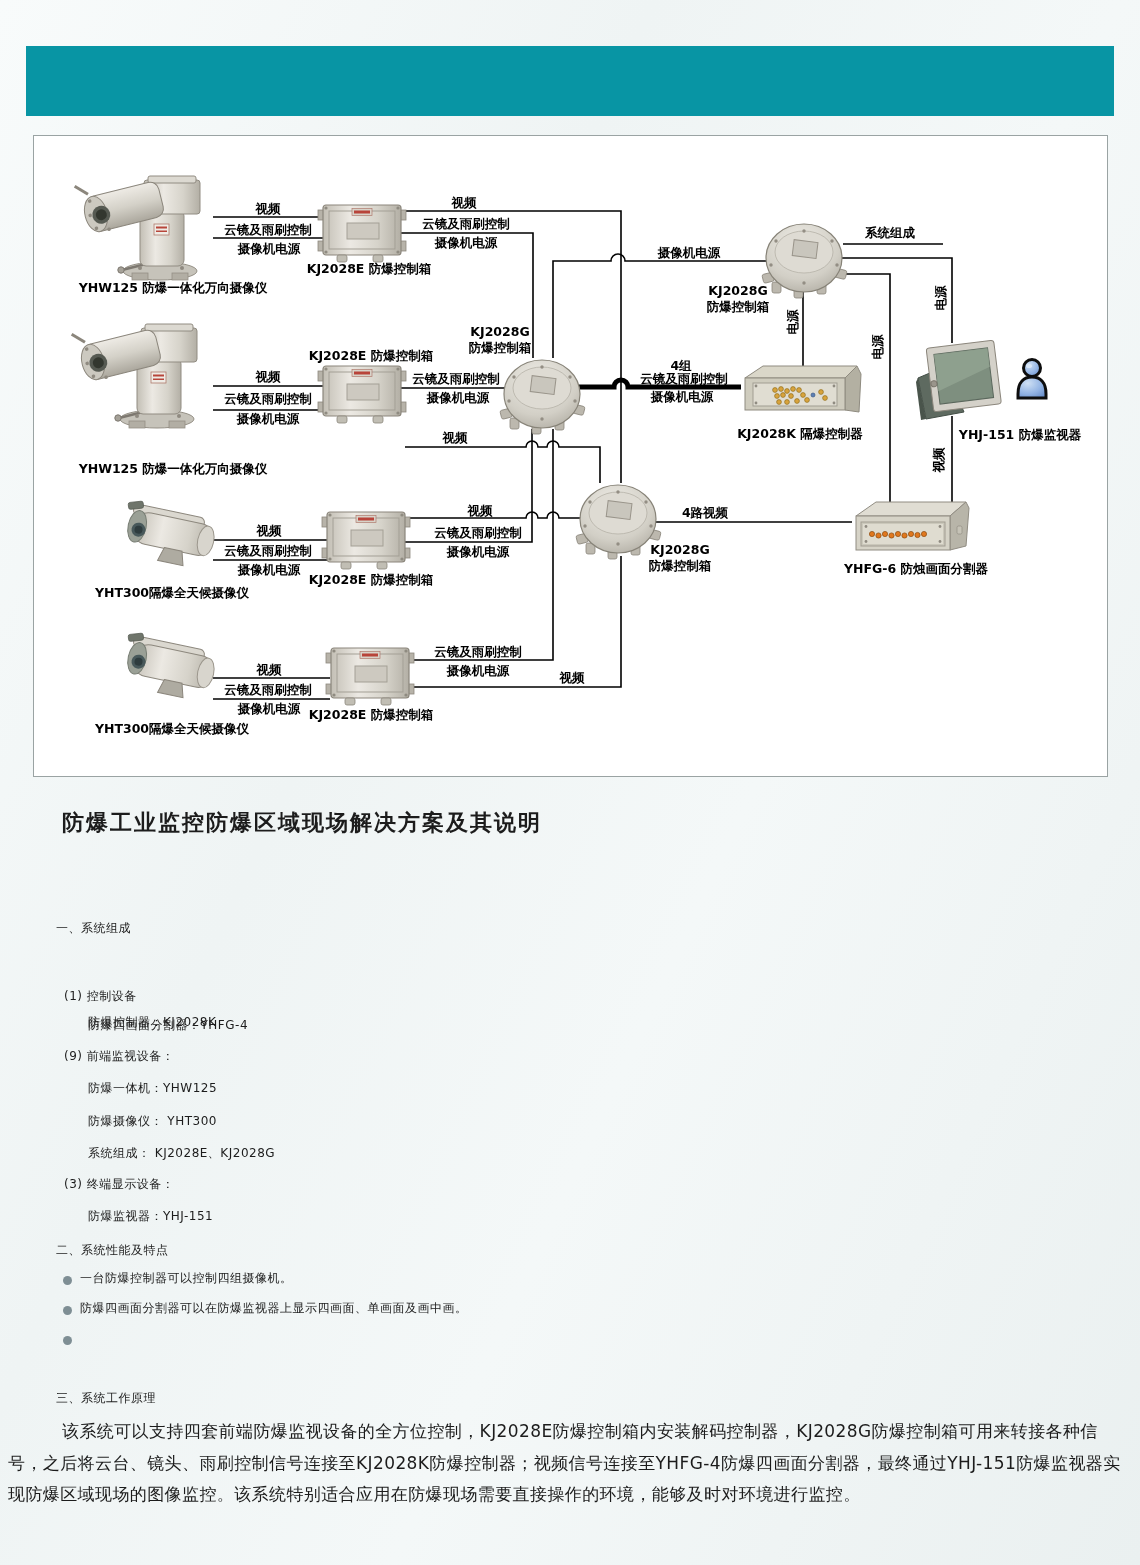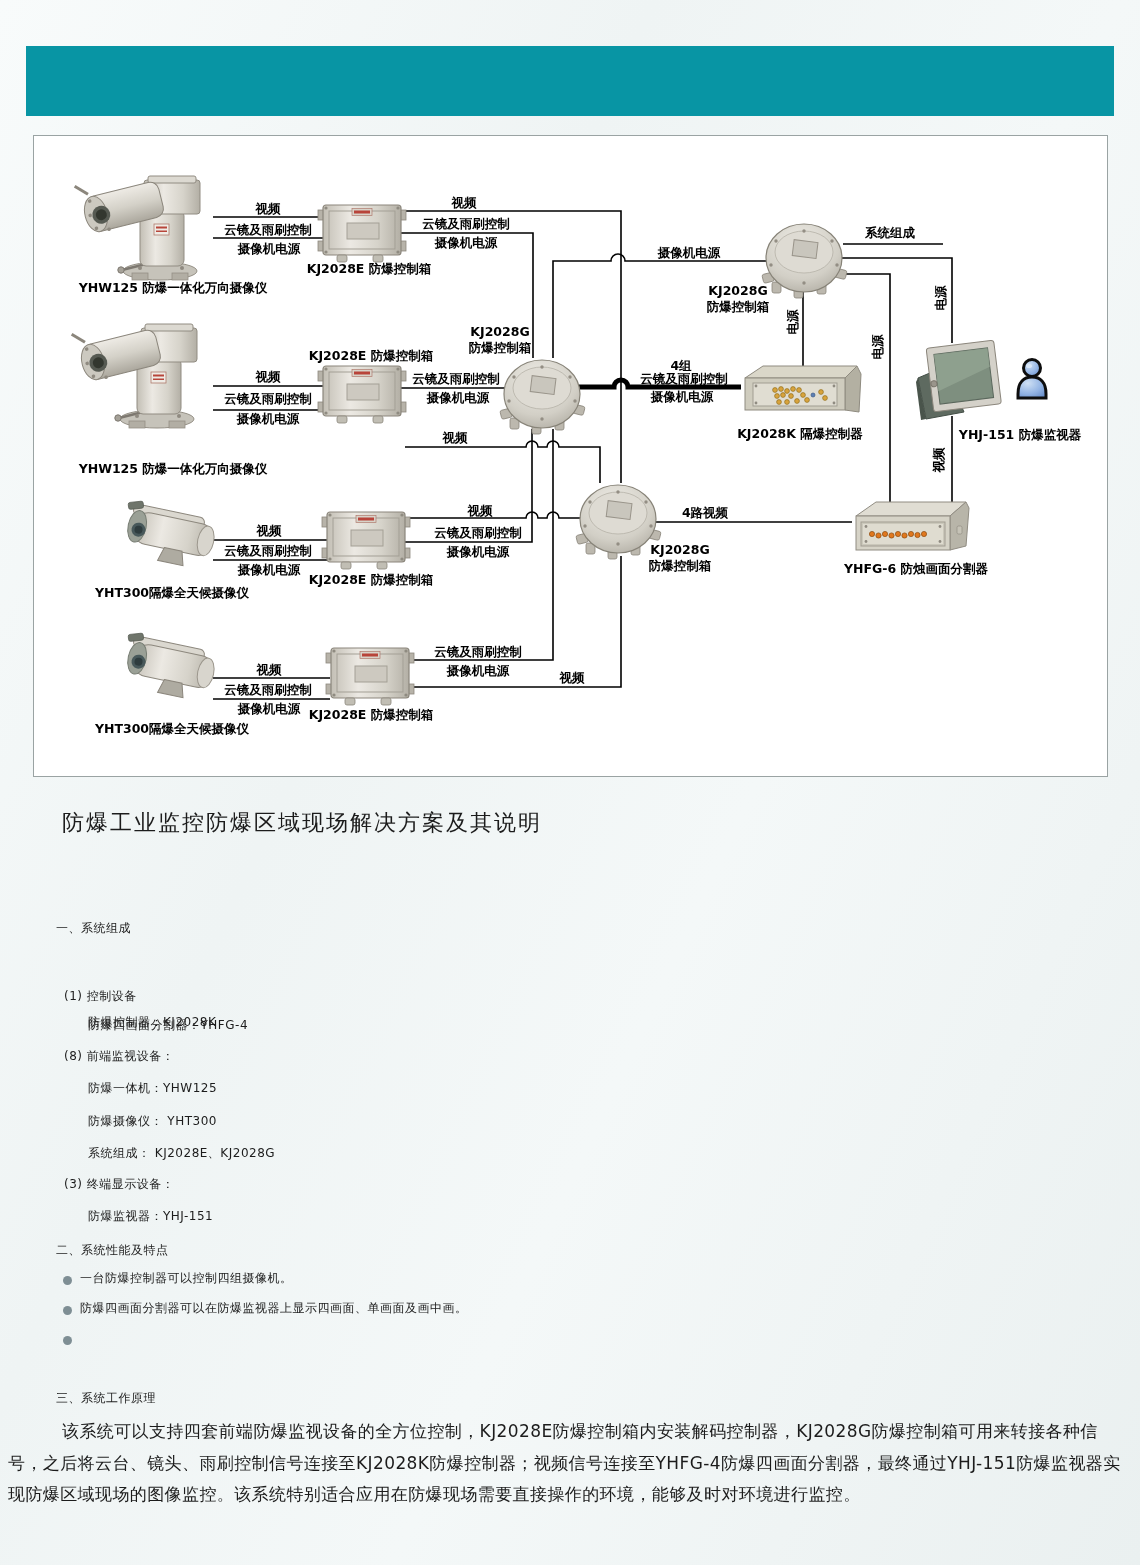--- a/index.html
+++ b/index.html
@@ -8,21 +8,21 @@
         background:linear-gradient(115deg,#f8fbfb 0%,#eff4f4 35%,#f4f8f8 60%,#eaf0f0 100%);}
   .banner{position:absolute;left:26px;top:46px;width:1088px;height:70px;}
   .diagram-frame{position:absolute;left:33px;top:135px;width:1075px;height:642px;
                  background:#ffffff;border:1px solid #9aa3a3;box-sizing:border-box;}
   svg.diagram{position:absolute;left:0;top:0;width:1140px;height:790px;}
   .dl{position:absolute;transform:translateX(-50%);font-size:12.5px;font-weight:bold;color:#000;
       white-space:nowrap;line-height:13px;}
   .dlv{position:absolute;transform:translate(-50%,-50%) rotate(-90deg);font-size:12.5px;font-weight:bold;
        color:#000;white-space:nowrap;line-height:13px;}
   .t{position:absolute;color:#1c1c1c;white-space:nowrap;}
-  .title{font-size:22px;font-weight:normal;letter-spacing:2px;}
+  .title{font-size:22px;font-weight:bold;letter-spacing:2px;}
   .body{font-size:12px;letter-spacing:0.5px;}
   .para{position:absolute;color:#1c1c1c;font-size:17px;line-height:31px;letter-spacing:0.4px;white-space:normal;}
   .bullet-dot{position:absolute;width:9px;height:9px;border-radius:50%;background:#7e8e94;}
 </style>
 </head>
 <body>
 
 <div class="page">
 
   <div class="banner" style="background:#0895a4;"></div>
@@ -301,21 +301,21 @@
   <span class="dl" style="left:572px;top:671px">视频</span>
   <span class="dl" style="left:371px;top:708px">KJ2028E 防爆控制箱</span>
   <span class="dl" style="left:172px;top:722px">YHT300隔爆全天候摄像仪</span>
 
   <div class="t title" style="left:62px;top:808px">防爆工业监控防爆区域现场解决方案及其说明</div>
 
   <div class="t body" style="left:56px;top:920px">一、系统组成</div>
   <div class="t body" style="left:64px;top:988px">(1) 控制设备</div>
   <div class="t body" style="left:88px;top:1014px">防爆控制器：KJ2028K</div>
   <div class="t body" style="left:88px;top:1017px">防爆四画面分割器：YHFG-4</div>
-  <div class="t body" style="left:64px;top:1048px">(8) 前端监视设备：</div>
+  <div class="t body" style="left:64px;top:1048px">(9) 前端监视设备：</div>
   <div class="t body" style="left:88px;top:1080px">防爆一体机：YHW125</div>
   <div class="t body" style="left:88px;top:1113px">防爆摄像仪： YHT300</div>
   <div class="t body" style="left:88px;top:1145px">系统组成： KJ2028E、KJ2028G</div>
   <div class="t body" style="left:64px;top:1176px">(3) 终端显示设备：</div>
   <div class="t body" style="left:88px;top:1208px">防爆监视器：YHJ-151</div>
 
   <div class="t body" style="left:56px;top:1242px">二、系统性能及特点</div>
   <div class="bullet-dot" style="left:63px;top:1276px"></div>
   <div class="t body" style="left:80px;top:1270px">一台防爆控制器可以控制四组摄像机。</div>
   <div class="bullet-dot" style="left:63px;top:1306px"></div>

